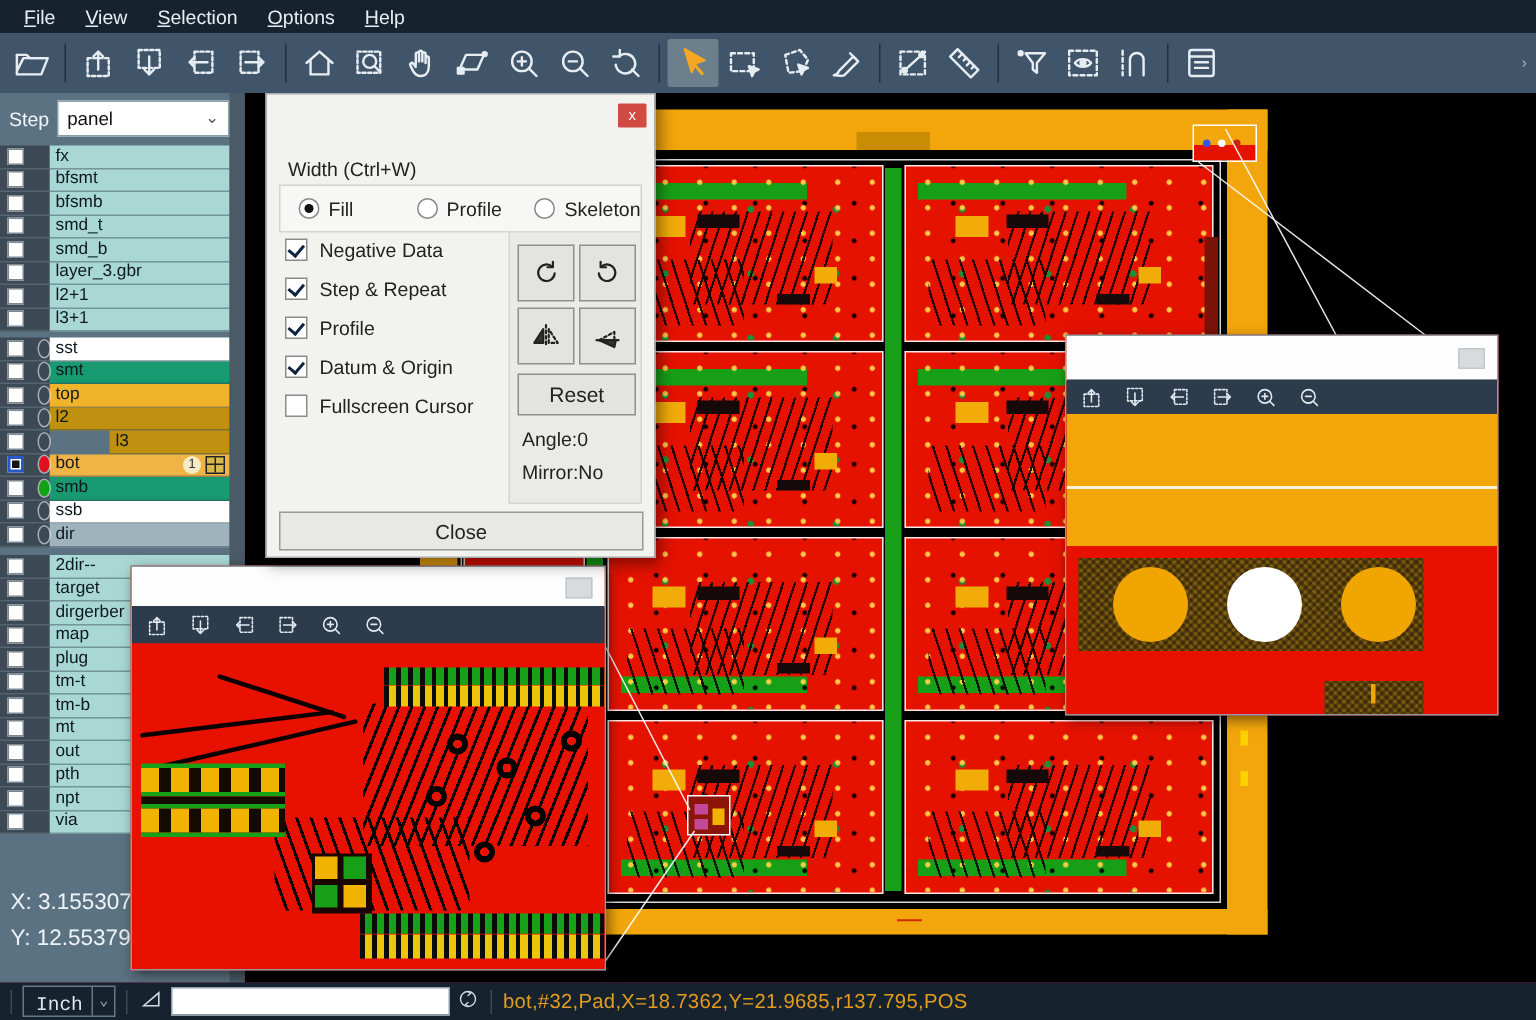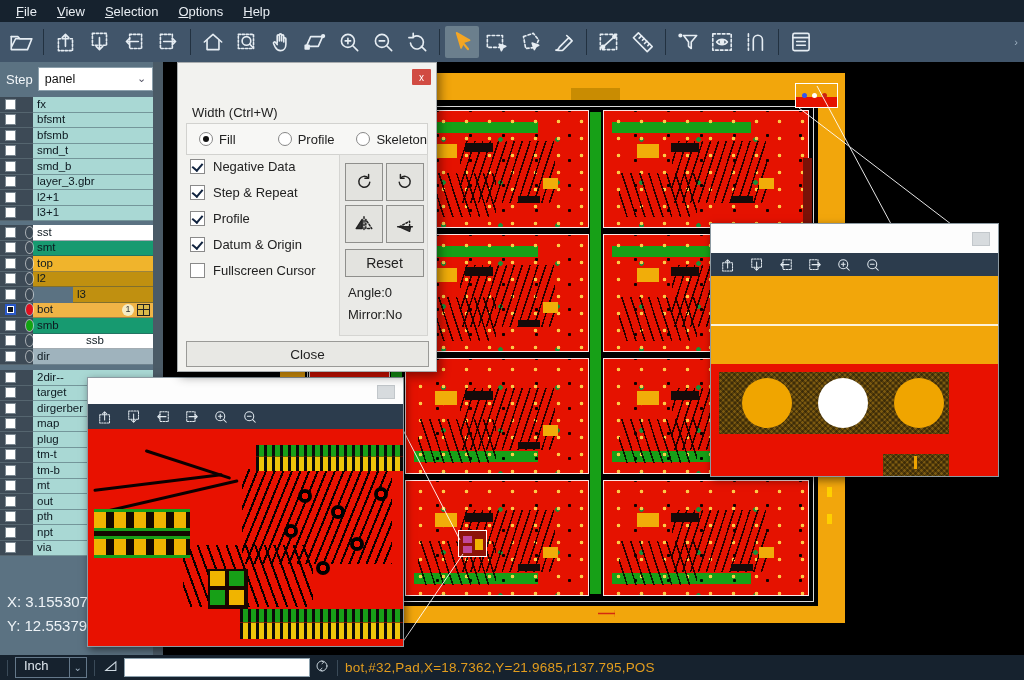--- a/index.html
+++ b/index.html
@@ -122,21 +122,21 @@
   .sqbtn svg{stroke:#222;fill:none;stroke-width:1.6;stroke-linecap:round;stroke-linejoin:round;}
   #reset-btn{position:absolute;left:5px;top:94px;width:77px;height:26px;background:#e3e3df;
              border:1px solid #8f8f8c;display:flex;align-items:center;justify-content:center;font-size:14px;}
   #angle-text{position:absolute;left:8px;top:130px;} #mirror-text{position:absolute;left:8px;top:152px;}
   #close-btn{position:absolute;left:8px;top:278px;width:241px;height:24px;background:#e8e8e4;
              border:1px solid #9a9a97;display:flex;align-items:center;justify-content:center;font-size:13.5px;}
   
   #statusbar{position:absolute;left:0;top:655px;width:1024px;height:25px;background:#16222e;z-index:20;
              display:flex;align-items:center;color:#dfe7ee;font-size:13px;}
   .ssep{width:1px;height:16px;background:#3a4a58;margin:0 7px;}
-  #unit-select{border:1px solid #64788a;height:19px;display:flex;align-items:flex-start;padding:0 4px 0 8px;gap:20px;}
+  #unit-select{border:1px solid #64788a;height:19px;display:flex;align-items:flex-end;padding:0 4px 0 8px;gap:6px;font-family:Liberation Mono, monospace;}
   #unit-select .chev{font-size:10px;color:#9fb2c2;border-left:1px solid #64788a;padding-left:4px;height:100%;
                      display:flex;align-items:center;}
   #angle-icon svg,#refresh-icon svg{stroke:#cfdae2;fill:none;stroke-width:1.4;stroke-linecap:round;}
   #command-input{width:176px;height:17px;background:#fff;border:1px solid #8ca0ac;margin:0 4px;
                  font-size:12px;padding:0 4px;}
   #selection-readout{color:#e29d1e;font-size:13.5px;letter-spacing:.2px;}
 </style>
 </head>
 <body>
 
@@ -483,21 +483,21 @@
           </span>
         </div>
 
         <div class="lrow">
           <span class="lcb-cell">
             <span class="lcb"></span>
           </span>
           <span class="lind">
             <span class="ldot"></span>
           </span>
-          <span class="lname" style="background: rgb(255, 255, 255); text-align: center;">
+          <span class="lname" style="background: rgb(255, 255, 255);">
             <span class="nm">ssb</span>
           </span>
         </div>
 
         <div class="lrow">
           <span class="lcb-cell">
             <span class="lcb"></span>
           </span>
           <span class="lind">
             <span class="ldot"></span>

